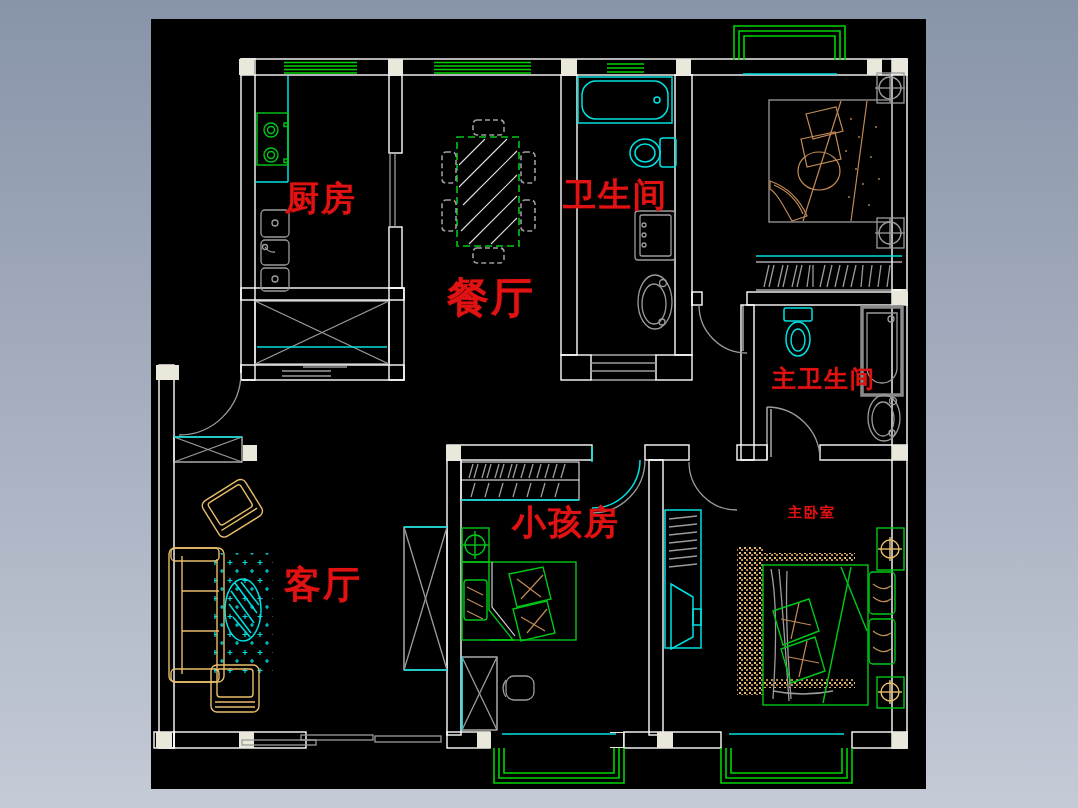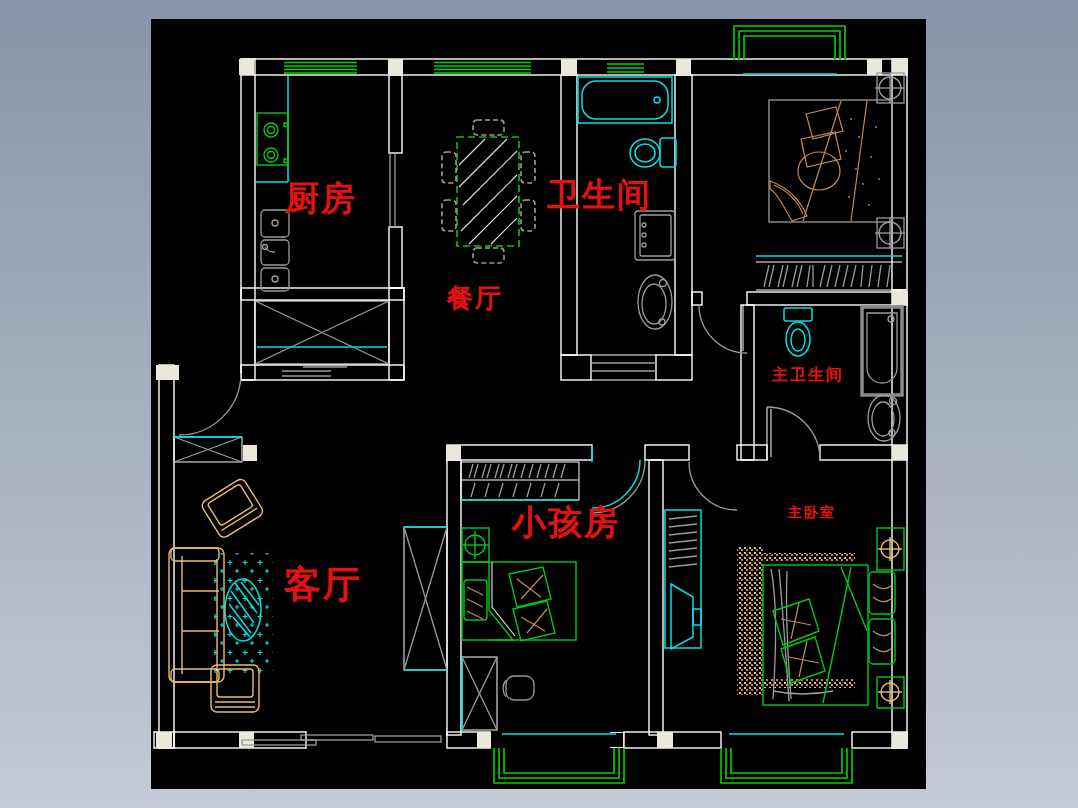--- a/index.html
+++ b/index.html
@@ -486,21 +486,21 @@
         <line class="wht" x1="739" y1="518" x2="739" y2="542"></line>
         <rect class="gn" x="726" y="658" width="27" height="31"></rect>
         <circle class="wht" cx="739" cy="673" r="9"></circle>
         <line class="wht" x1="727" y1="673" x2="751" y2="673"></line>
         <line class="wht" x1="739" y1="661" x2="739" y2="685"></line>
       </g>
 
     </svg>
 
     <div class="room-label" style="left:134px;top:163px;font-size:34px">厨房</div>
-    <div class="room-label" style="left:296px;top:267px;font-size:26px">餐厅</div>
-    <div class="room-label" style="left:396px;top:160px;font-size:33px">卫生间</div>
-    <div class="room-label" style="left:621px;top:348px;font-size:16px">主卫生间</div>
+    <div class="room-label" style="left:296px;top:258px;font-size:42px">餐厅</div>
+    <div class="room-label" style="left:412px;top:160px;font-size:33px">卫生间</div>
+    <div class="room-label" style="left:621px;top:348px;font-size:24px">主卫生间</div>
     <div class="room-label" style="left:361px;top:487px;font-size:34px">小孩房</div>
     <div class="room-label" style="left:133px;top:547px;font-size:37px">客厅</div>
     <div class="room-label" style="left:637px;top:487px;font-size:14px">主卧室</div>
 
   </div>
 </div>
 
 </body></html>

